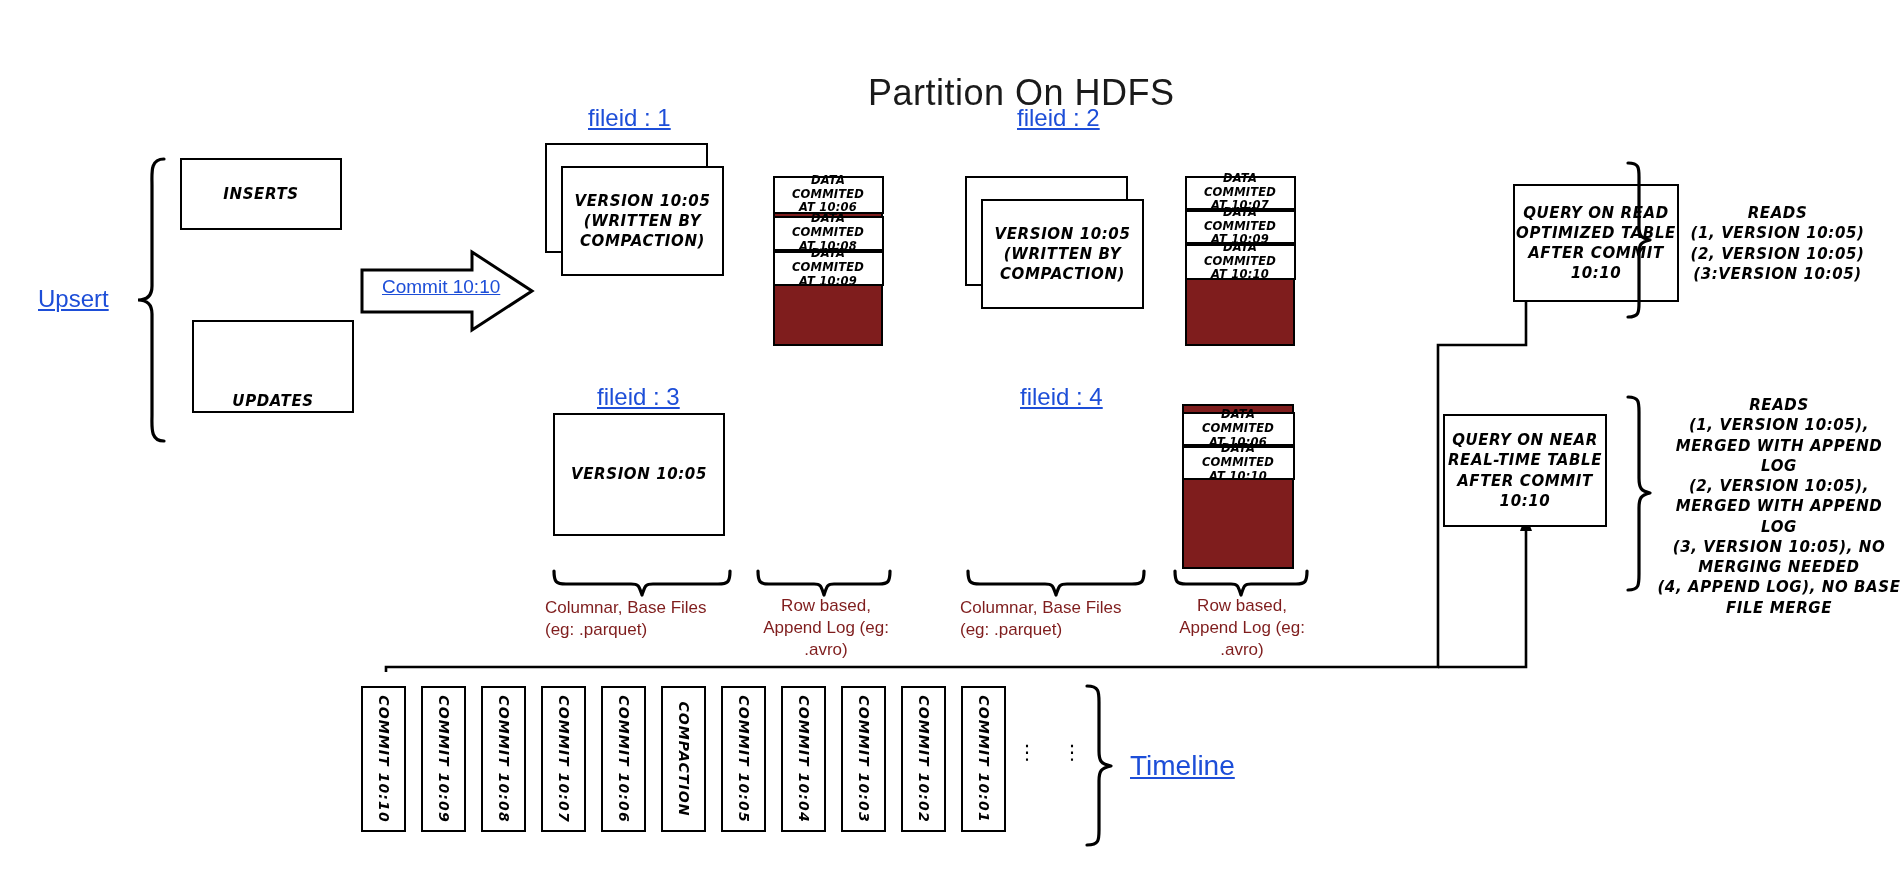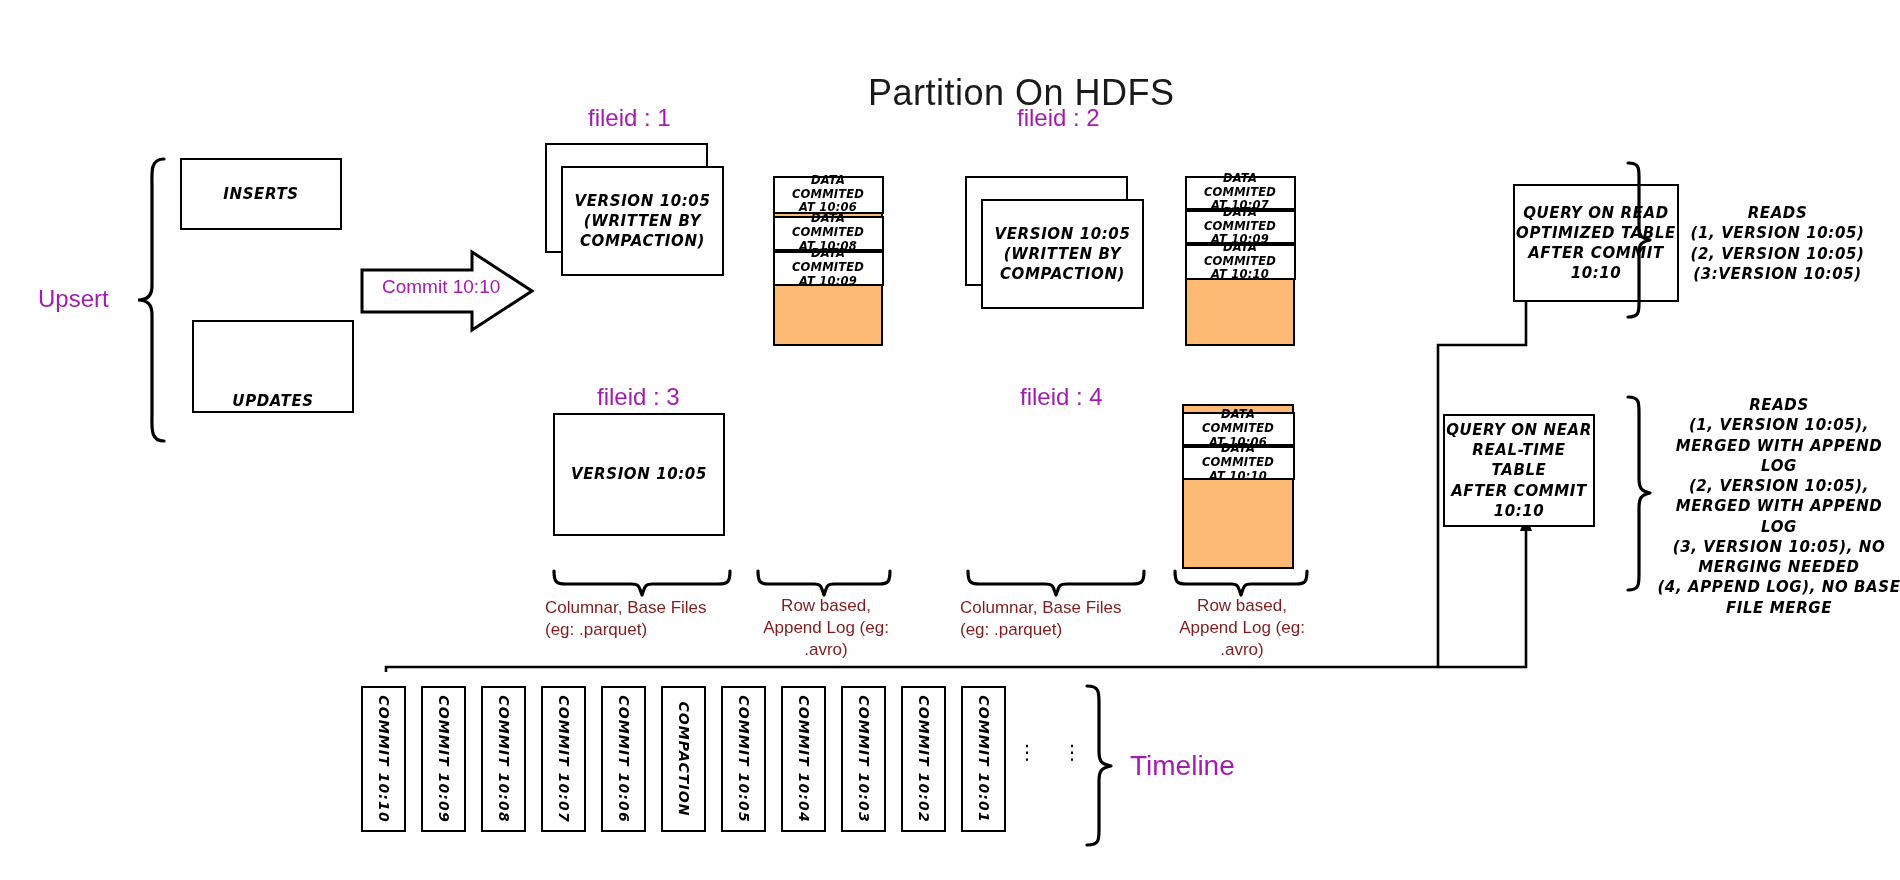--- a/index.html
+++ b/index.html
@@ -25,23 +25,24 @@
   .title {
     font-size: 36px;
     letter-spacing: 0.5px;
     color: #1a1a1a;
     white-space: nowrap;
     font-weight: 400;
     margin-top: 28px;
   }
   .light-label {
     font-size: 24px;
-    color: #a21caf;
+    color: #1d4ed8;
     white-space: nowrap;
     font-weight: 400;
+    text-decoration: underline;
   }
   .caption {
     font-size: 17px;
     line-height: 1.28;
     color: #7f1d1d;
     text-align: center;
     font-weight: 400;
   }
   .caption.left { text-align: left; }
   .comic {
@@ -83,21 +84,21 @@
     border-bottom-width: 2.5px;
     background: #fff;
     box-sizing: border-box;
     display: flex;
     align-items: center;
     justify-content: center;
     text-align: center;
   }
   .logframe {
     border: 2.5px solid #000;
-    background: #fdba74;
+    background: #7f1d1d;
     box-sizing: border-box;
   }
   .tlbox {
     border: 2.5px solid #000;
     background: #fff;
     box-sizing: border-box;
     display: flex;
     align-items: center;
     justify-content: center;
   }
@@ -265,21 +266,21 @@
   <svg class="abs" style="left:1623px; top:160px;" width="32" height="160">
     <path d="M5 3 C16 3 16 8 16 17 L16 66 C16 76 18 78 27 80 C18 82 16 84 16 94 L16 143 C16 152 16 157 5 157" fill="none" stroke="#000" stroke-width="3.2" stroke-linecap="round" stroke-linejoin="round"></path>
   </svg>
   <div class="abs comic reads" style="left:1660px; top:203px; width:235px;">
     <div>READS</div>
     <div>(1, VERSION 10:05)</div>
     <div>(2, VERSION 10:05)</div>
     <div>(3:VERSION 10:05)</div>
   </div>
 
-  <div class="abs box" style="left:1443px; top:414px; width:152px; height:113px;">
+  <div class="abs box" style="left:1443px; top:414px; width:164px; height:113px;">
     <div class="comic">
       <div>QUERY ON NEAR</div>
       <div>REAL-TIME TABLE</div>
       <div>AFTER COMMIT</div>
       <div>10:10</div>
     </div>
   </div>
 
   <svg class="abs" style="left:1623px; top:394px;" width="32" height="200">
     <path d="M5 3 C16 3 16 8 16 18 L16 84 C16 94 18 97 27 99 C18 101 16 104 16 114 L16 180 C16 191 16 196 5 196" fill="none" stroke="#000" stroke-width="3.2" stroke-linecap="round" stroke-linejoin="round"></path>

